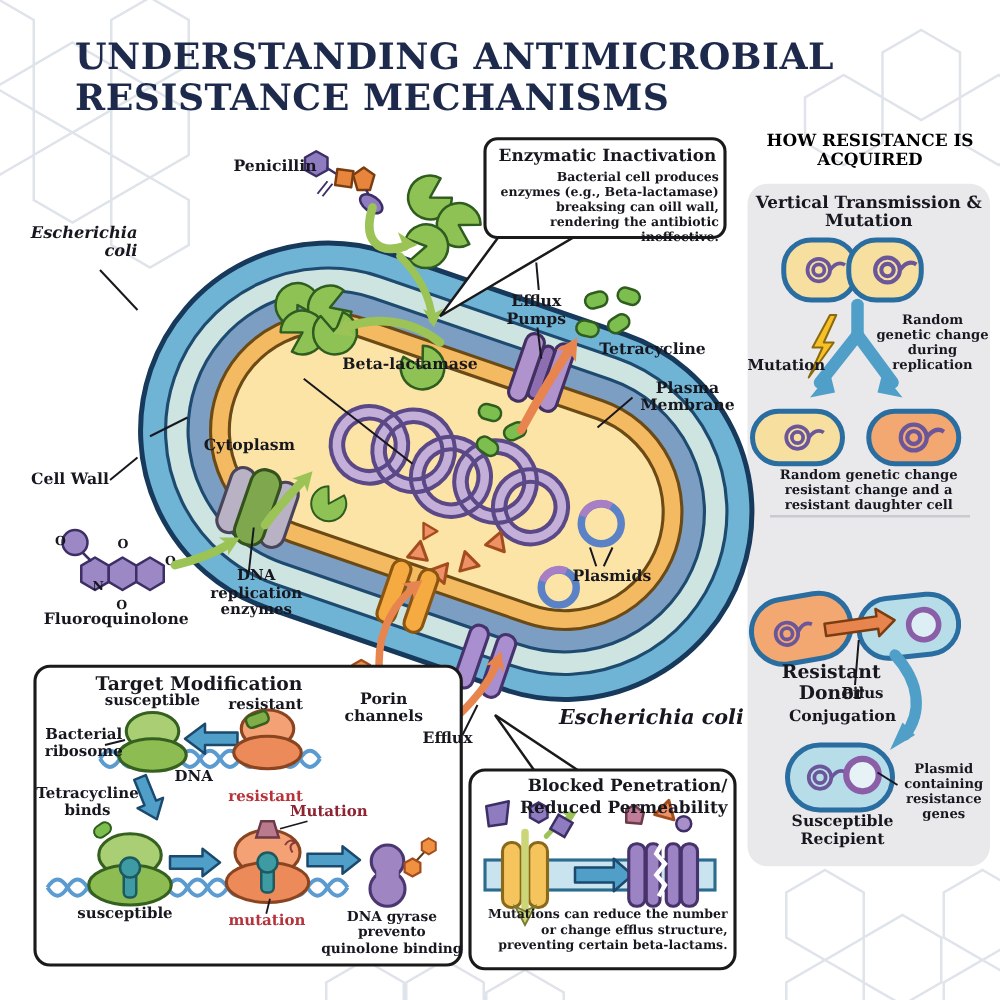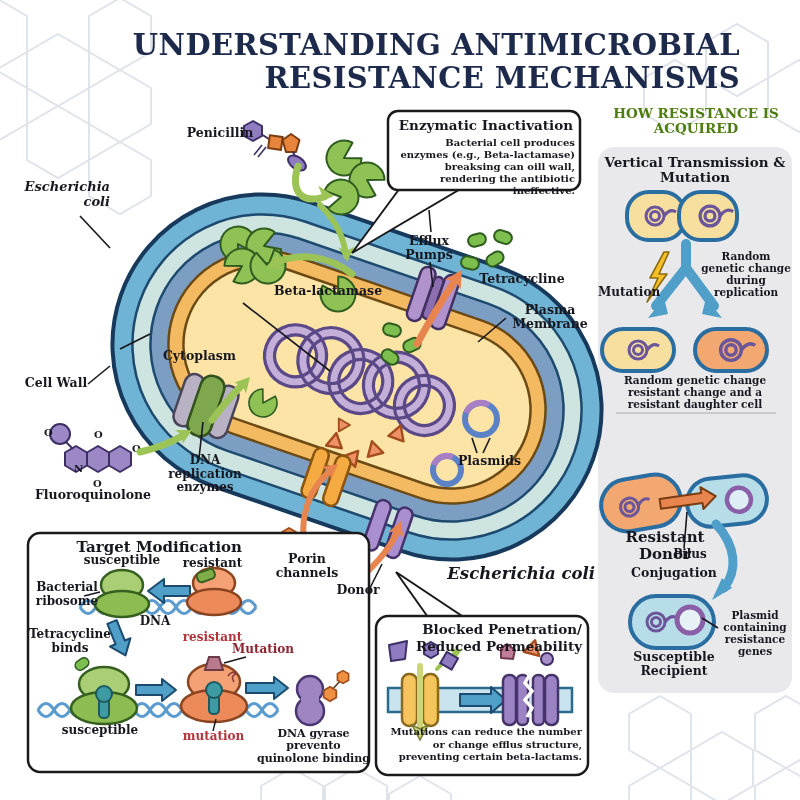--- a/index.html
+++ b/index.html
@@ -4,21 +4,21 @@
 <style>
   html,body{margin:0;padding:0;background:#ffffff;}
   #canvas{position:relative;width:800px;height:800px;background:#ffffff;overflow:hidden;
           font-family:"DejaVu Serif",serif;}
   #art{position:absolute;left:0;top:0;}
   .lbl{position:absolute;font-weight:bold;color:#17171f;text-align:center;line-height:1.13;}
   .left{text-align:right;}
   .it{font-style:italic;text-align:right;}
   .red{color:#b5343c;}
   .dred{color:#8e2430;}
-  .title-line{position:absolute;left:60px;width:680px;text-align:right;
+  .title-line{position:absolute;left:60px;width:680px;text-align:left;
               font-size:29px;font-weight:bold;color:#1d2a4c;letter-spacing:.4px;}
 </style>
 </head>
 <body>
 
 <div id="canvas">
 
 <svg id="art" width="800" height="800" viewBox="0 0 800 800">
   <defs>
     <polygon id="hex" points="0,-36 31,-18 31,18 0,36 -31,18 -31,-18"></polygon>
@@ -364,21 +364,21 @@
 <div class="lbl" style="left:268px;top:284px;width:120px;font-size:12.5px">Beta-lactamase</div>
 <div class="lbl" style="left:152px;top:349px;width:95px;font-size:12.5px">Cytoplasm</div>
 <div class="lbl" style="left:20px;top:376px;width:72px;font-size:12.5px">Cell Wall</div>
 <div class="lbl" style="left:28px;top:488px;width:130px;font-size:12.5px">Fluoroquinolone</div>
 <div class="lbl" style="left:165px;top:454px;width:80px;font-size:12px">DNA replication enzymes</div>
 <div class="lbl" style="left:399px;top:234px;width:60px;font-size:12.5px">Efflux Pumps</div>
 <div class="lbl" style="left:472px;top:272px;width:100px;font-size:12.5px">Tetracycline</div>
 <div class="lbl" style="left:500px;top:303px;width:100px;font-size:12.5px">Plasma Membrane</div>
 <div class="lbl" style="left:452px;top:454px;width:75px;font-size:12.5px">Plasmids</div>
 <div class="lbl" style="left:268px;top:552px;width:78px;font-size:12.5px">Porin channels</div>
-<div class="lbl" style="left:334px;top:583px;width:48px;font-size:12.5px">Donor</div>
+<div class="lbl" style="left:334px;top:583px;width:48px;font-size:12.5px">Efflux</div>
 <div class="lbl it" style="left:445px;top:565px;width:150px;font-size:16.5px">Escherichia coli</div>
 
 <div class="lbl left" style="left:397px;top:118px;width:176px;font-size:13.5px">Enzymatic Inactivation</div>
 <div class="lbl left" style="left:397px;top:137px;width:178px;font-size:10px;line-height:1.2">Bacterial cell produces enzymes (e.g., Beta-lactamase) breaksing can oill wall, rendering the antibiotic ineffective.</div>
 
 <div class="lbl left" style="left:42px;top:539px;width:200px;font-size:15px">Target Modification</div>
 <div class="lbl" style="left:78px;top:554px;width:88px;font-size:12px">susceptible</div>
 <div class="lbl" style="left:170px;top:557px;width:85px;font-size:12px">resistant</div>
 <div class="lbl" style="left:28px;top:581px;width:78px;font-size:12px">Bacterial ribosome</div>
 <div class="lbl" style="left:130px;top:615px;width:50px;font-size:12px">DNA</div>
@@ -386,21 +386,21 @@
 <div class="lbl red" style="left:170px;top:631px;width:85px;font-size:12px">resistant</div>
 <div class="lbl dred" style="left:228px;top:643px;width:70px;font-size:12px">Mutation</div>
 <div class="lbl red" style="left:176px;top:730px;width:75px;font-size:12px">mutation</div>
 <div class="lbl" style="left:58px;top:724px;width:84px;font-size:12px">susceptible</div>
 <div class="lbl" style="left:256px;top:728px;width:115px;font-size:11px">DNA gyrase prevento quinolone binding</div>
 
 <div class="lbl left" style="left:386px;top:622px;width:196px;font-size:13.5px">Blocked Penetration/</div>
 <div class="lbl left" style="left:386px;top:639px;width:196px;font-size:13.5px">Reduced Permeability</div>
 <div class="lbl left" style="left:386px;top:726px;width:196px;font-size:10px;line-height:1.25">Mutations can reduce the number or change efflus structure, preventing certain beta-lactams.</div>
 
-<div class="lbl" style="left:608px;top:106px;width:176px;font-size:13.5px;color:#4d7c0f">HOW RESISTANCE IS ACQUIRED</div>
+<div class="lbl" style="left:608px;top:106px;width:176px;font-size:13.5px;color:#000000">HOW RESISTANCE IS ACQUIRED</div>
 <div class="lbl" style="left:604px;top:155px;width:182px;font-size:13.5px">Vertical Transmission &amp; Mutation</div>
 <div class="lbl" style="left:598px;top:286px;width:58px;font-size:12px">Mutation</div>
 <div class="lbl" style="left:700px;top:251px;width:92px;font-size:10.5px">Random genetic change during replication</div>
 <div class="lbl" style="left:602px;top:375px;width:186px;font-size:10.5px">Random genetic change resistant change and a resistant daughter cell</div>
 <div class="lbl" style="left:624px;top:529px;width:82px;font-size:15px">Resistant Donor</div>
 <div class="lbl" style="left:666px;top:548px;width:48px;font-size:12px">Pilus</div>
 <div class="lbl" style="left:628px;top:566px;width:92px;font-size:12.5px">Conjugation</div>
 <div class="lbl" style="left:716px;top:610px;width:78px;font-size:10.5px">Plasmid containing resistance genes</div>
 <div class="lbl" style="left:624px;top:650px;width:100px;font-size:12.5px">Susceptible Recipient</div>
 

